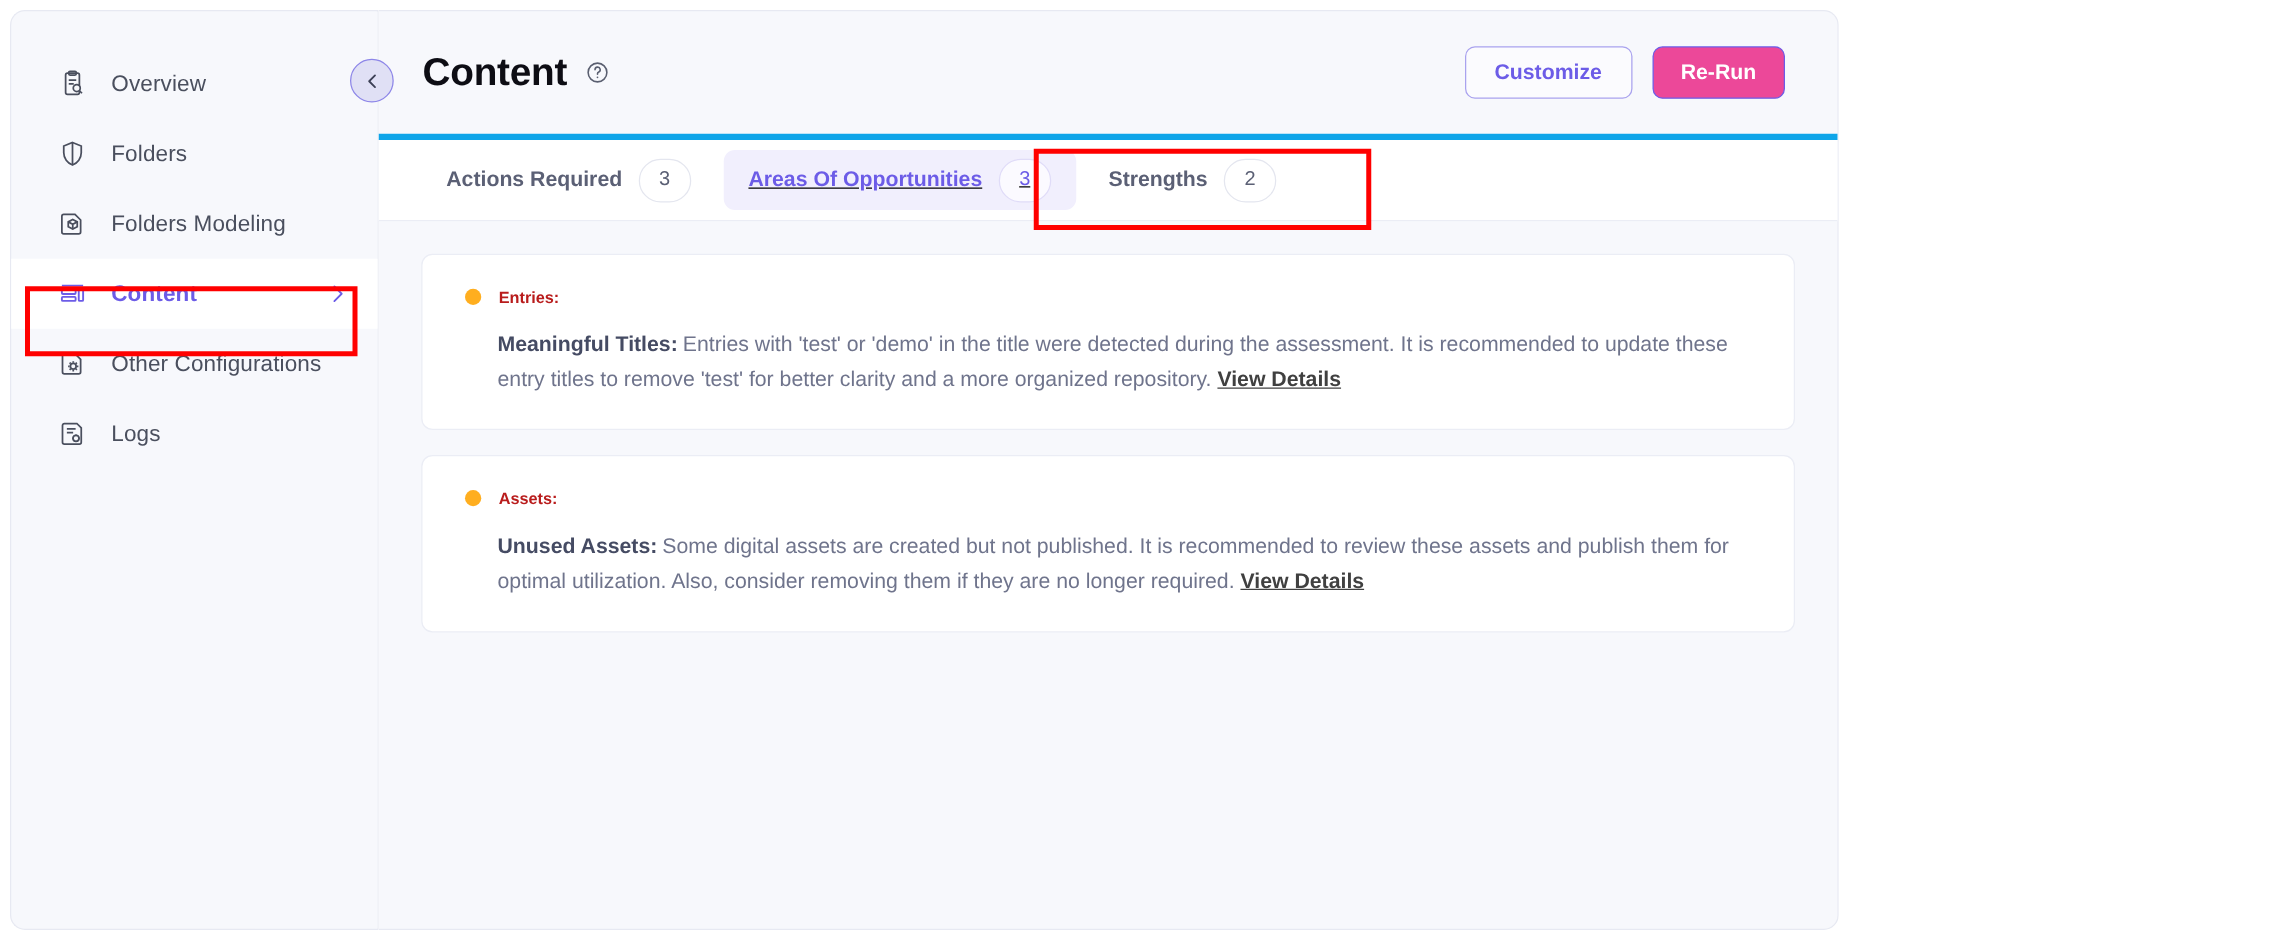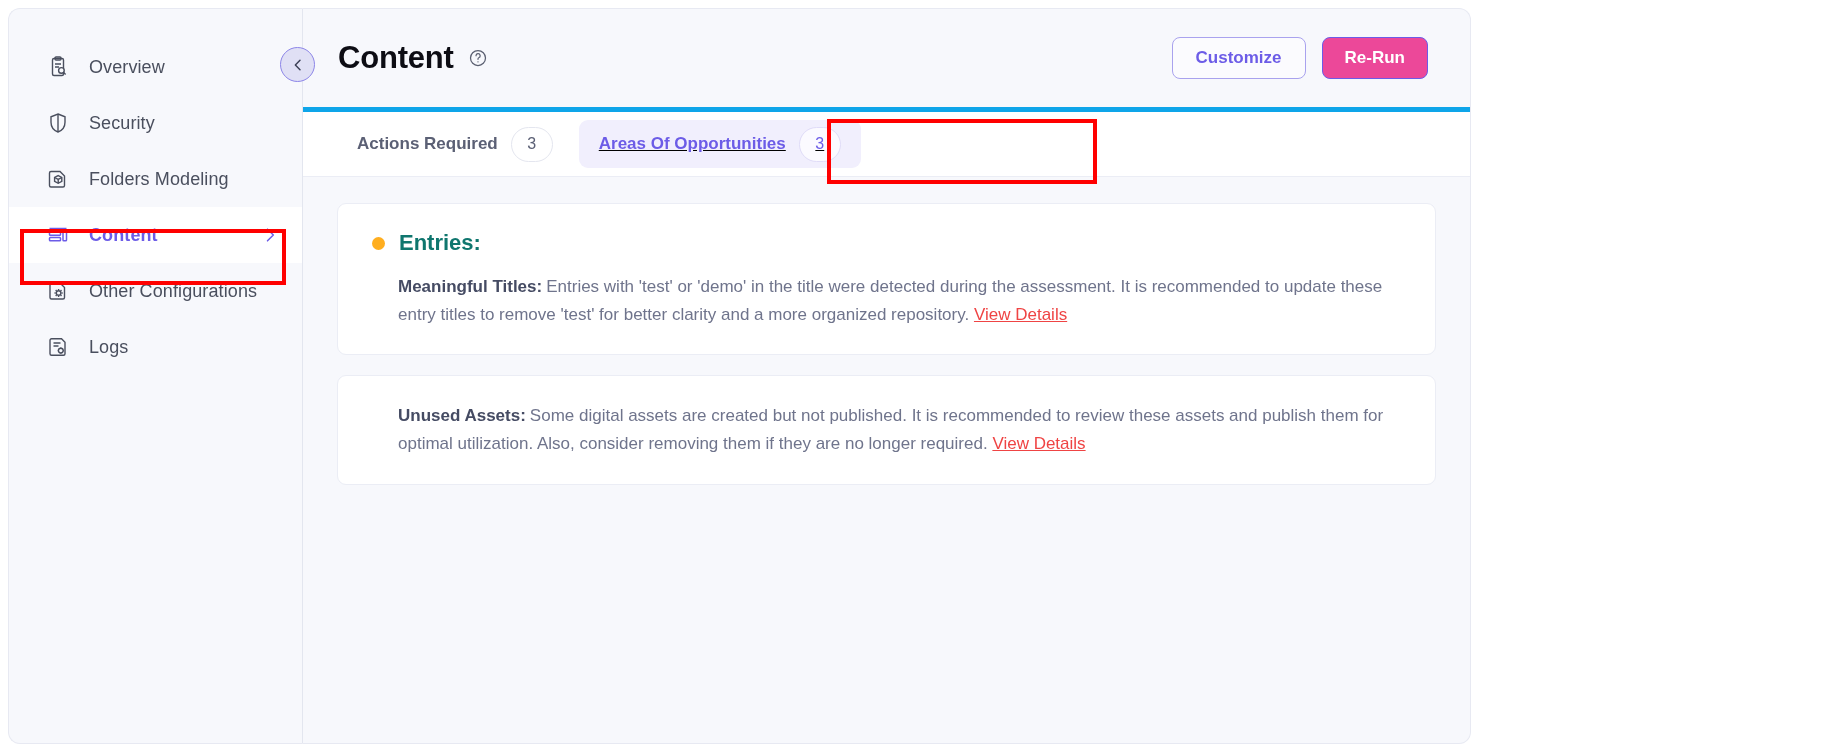--- a/index.html
+++ b/index.html
@@ -232,41 +232,42 @@
     margin-bottom: 17px;
   }
   .dot {
     width: 13px;
     height: 13px;
     border-radius: 50%;
     background: #ffae1f;
     flex: 0 0 13px;
   }
   .card-head-label {
-    font-size: 22px;
-    font-weight: bold;
-    color: #0f766e;
+    font-size: 13px;
+    font-weight: bold;
+    color: #b91c1c;
   }
   .item {
     padding-left: 26px;
     font-size: 17px;
     line-height: 1.63;
     color: #6f748c;
     margin-bottom: 16px;
   }
   .item:last-child { margin-bottom: 0; }
   .item-label {
     font-weight: bold;
     color: #454b63;
     margin-right: 4px;
   }
   .link {
-    color: #ef4444;
+    color: #404040;
     text-decoration: underline;
     cursor: pointer;
+    font-weight: bold;
   }
 </style>
 </head>
 <body>
 
 <div class="app">
 
   <aside class="sidebar">
 
     <div class="nav-item">
@@ -282,21 +283,21 @@
       <span class="nav-label">Overview</span>
     </div>
 
     <div class="nav-item">
       <span class="nav-icon">
         <svg width="24" height="24" viewBox="0 0 24 24" fill="none" stroke="currentColor" stroke-width="1.4">
           <path d="M12 3l7 2.8v5.4c0 4.3-2.9 8.2-7 9.8-4.1-1.6-7-5.5-7-9.8V5.8L12 3z"></path>
           <path d="M12 3v18"></path>
         </svg>
       </span>
-      <span class="nav-label">Security</span>
+      <span class="nav-label">Folders</span>
     </div>
 
     <div class="nav-item">
       <span class="nav-icon">
         <svg width="24" height="24" viewBox="0 0 24 24" fill="none" stroke="currentColor" stroke-width="1.4">
           <path d="M5 4.5h9l4.5 4.5v9.5A1.5 1.5 0 0 1 17 20H5a1.5 1.5 0 0 1-1.5-1.5V6A1.5 1.5 0 0 1 5 4.5z"></path>
           <path d="M12.2 8.6l3.6 1.9v3.9l-3.6 1.9-3.6-1.9v-3.9l3.6-1.9z"></path>
           <path d="M8.6 10.5l3.6 1.9 3.6-1.9M12.2 12.4v3.9"></path>
         </svg>
       </span>
@@ -373,37 +374,45 @@
     </div>
 
     <div class="tabs-bar">
       <div class="tab">
         <span class="tab-label">Actions Required</span>
         <span class="tab-count">3</span>
       </div>
       <div class="tab active">
         <span class="tab-label">Areas Of Opportunities</span>
         <span class="tab-count">3</span>
+      </div>
+      <div class="tab">
+        <span class="tab-label">Strengths</span>
+        <span class="tab-count">2</span>
       </div>
     </div>
 
     <div class="content">
 
       <div class="card">
         <div class="card-head">
           <span class="dot"></span>
           <span class="card-head-label">Entries:</span>
         </div>
         <div class="item">
           <span class="item-label">Meaningful Titles:</span><span>Entries with 'test' or 'demo' in the title were detected during the assessment. It is recommended to update these entry titles to remove 'test' for better clarity and a more organized repository.</span>
           <span class="link">View Details</span>
         </div>
       </div>
 
       <div class="card">
+        <div class="card-head">
+          <span class="dot"></span>
+          <span class="card-head-label">Assets:</span>
+        </div>
         <div class="item">
           <span class="item-label">Unused Assets:</span><span>Some digital assets are created but not published. It is recommended to review these assets and publish them for optimal utilization. Also, consider removing them if they are no longer required.</span>
           <span class="link">View Details</span>
         </div>
       </div>
 
     </div>
 
     <div class="hl-box" id="hl-tab"></div>
   </section>

